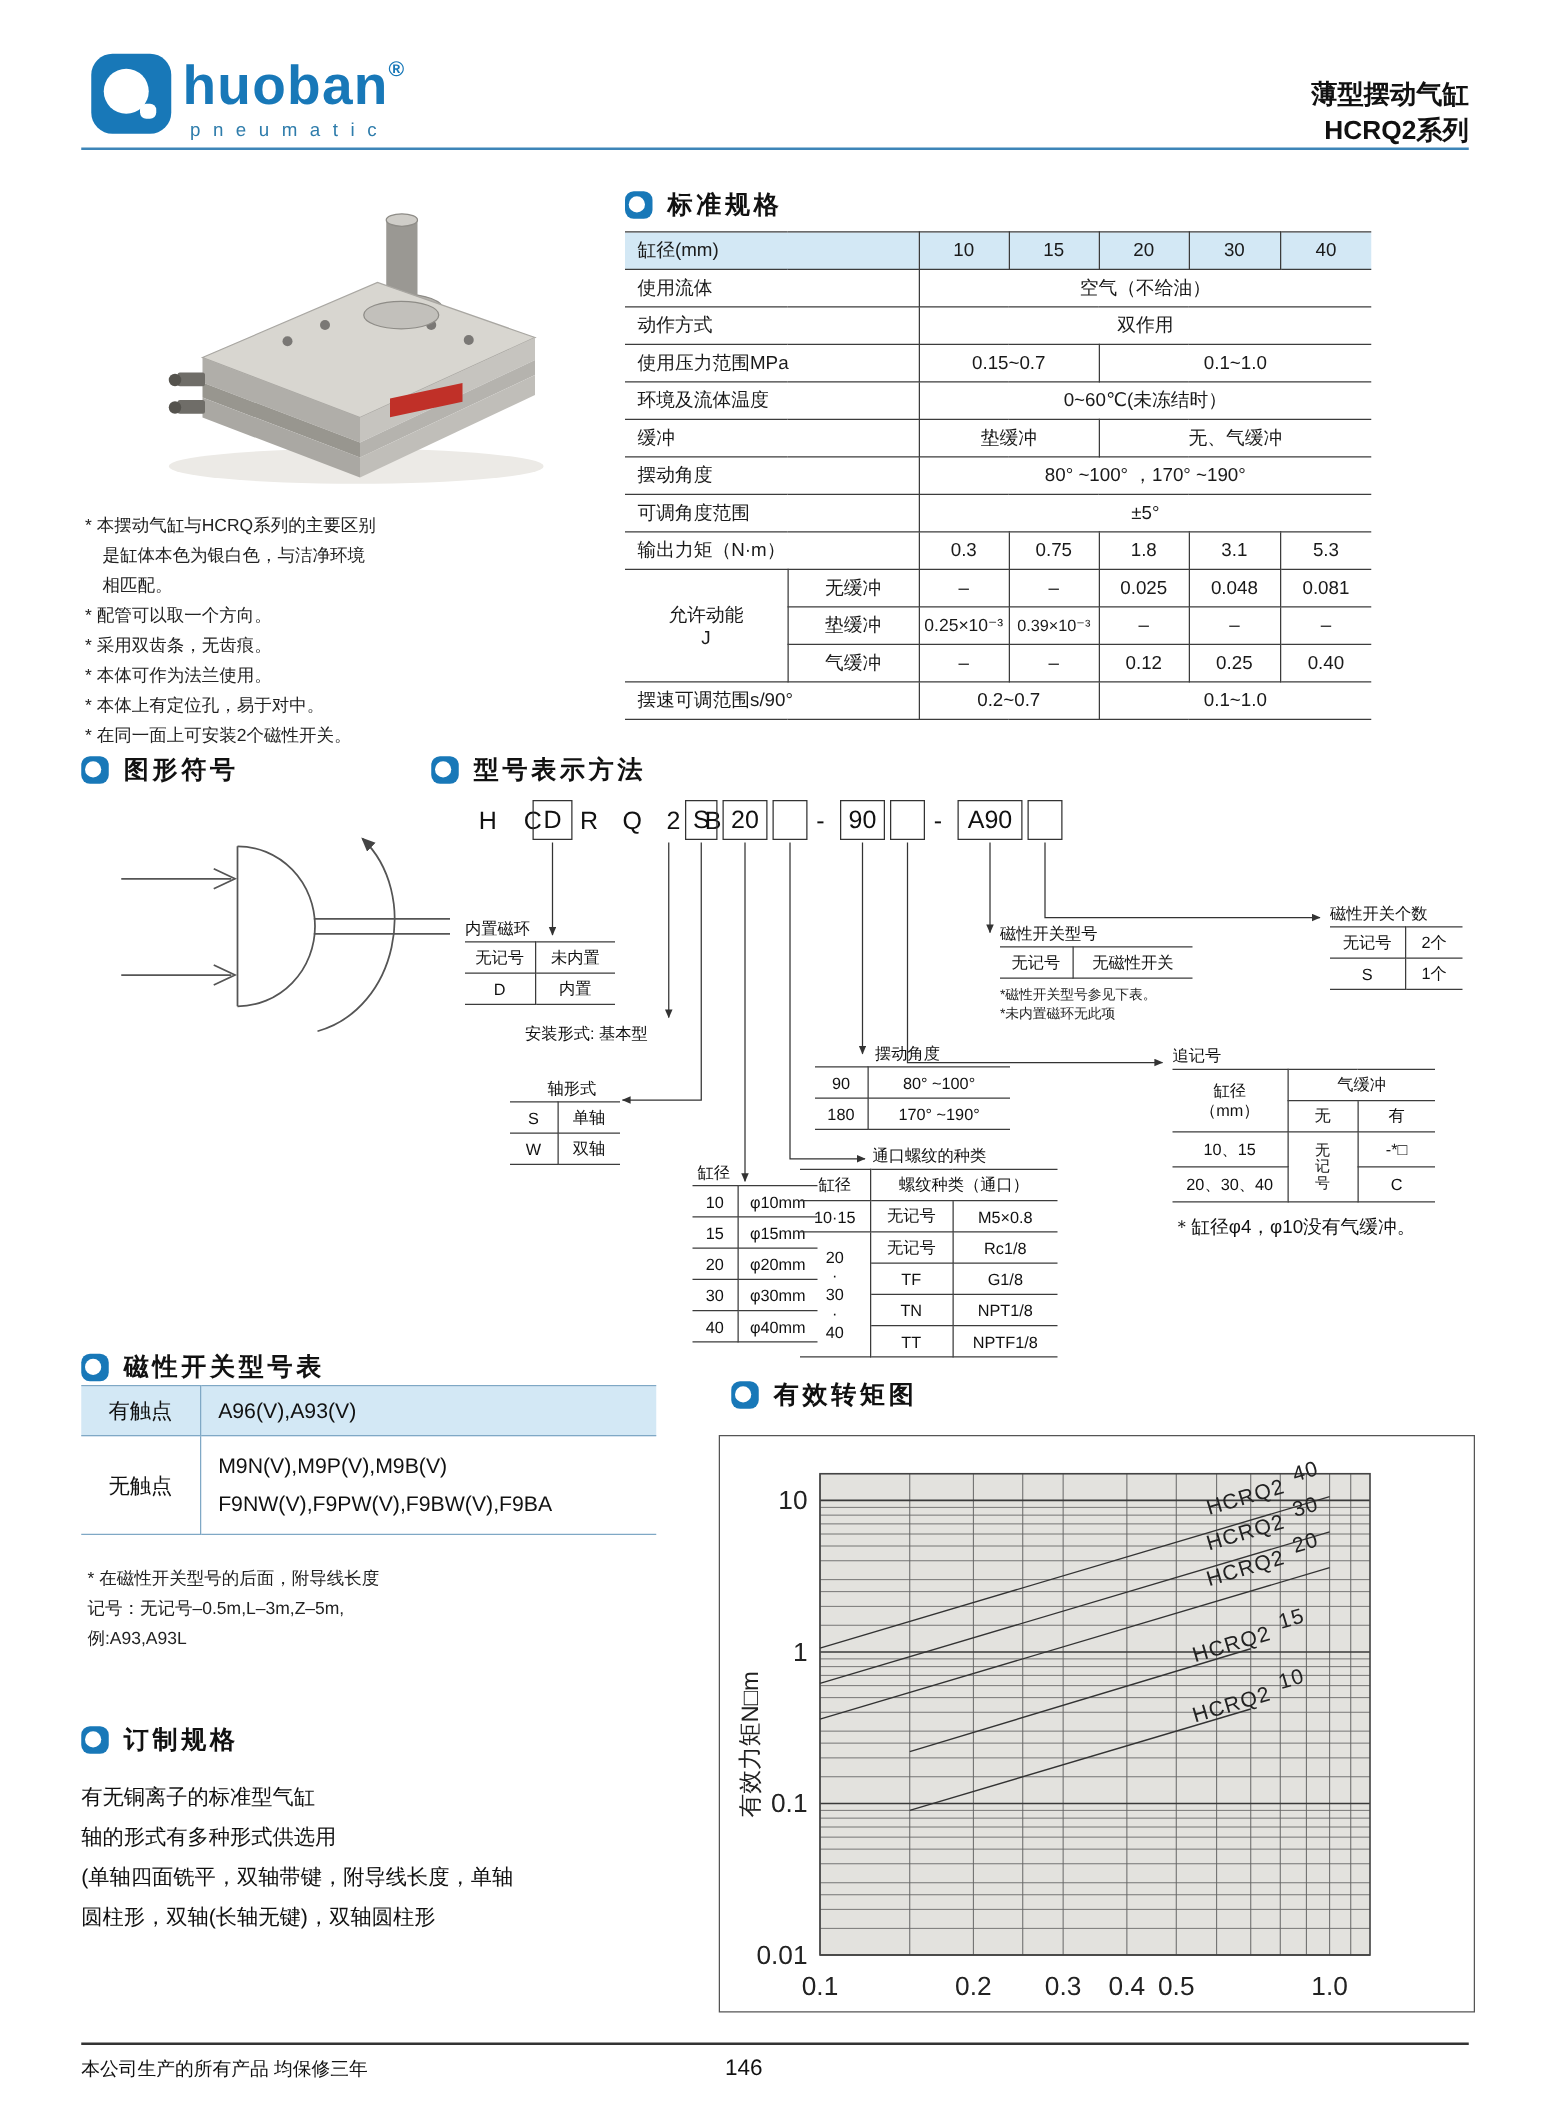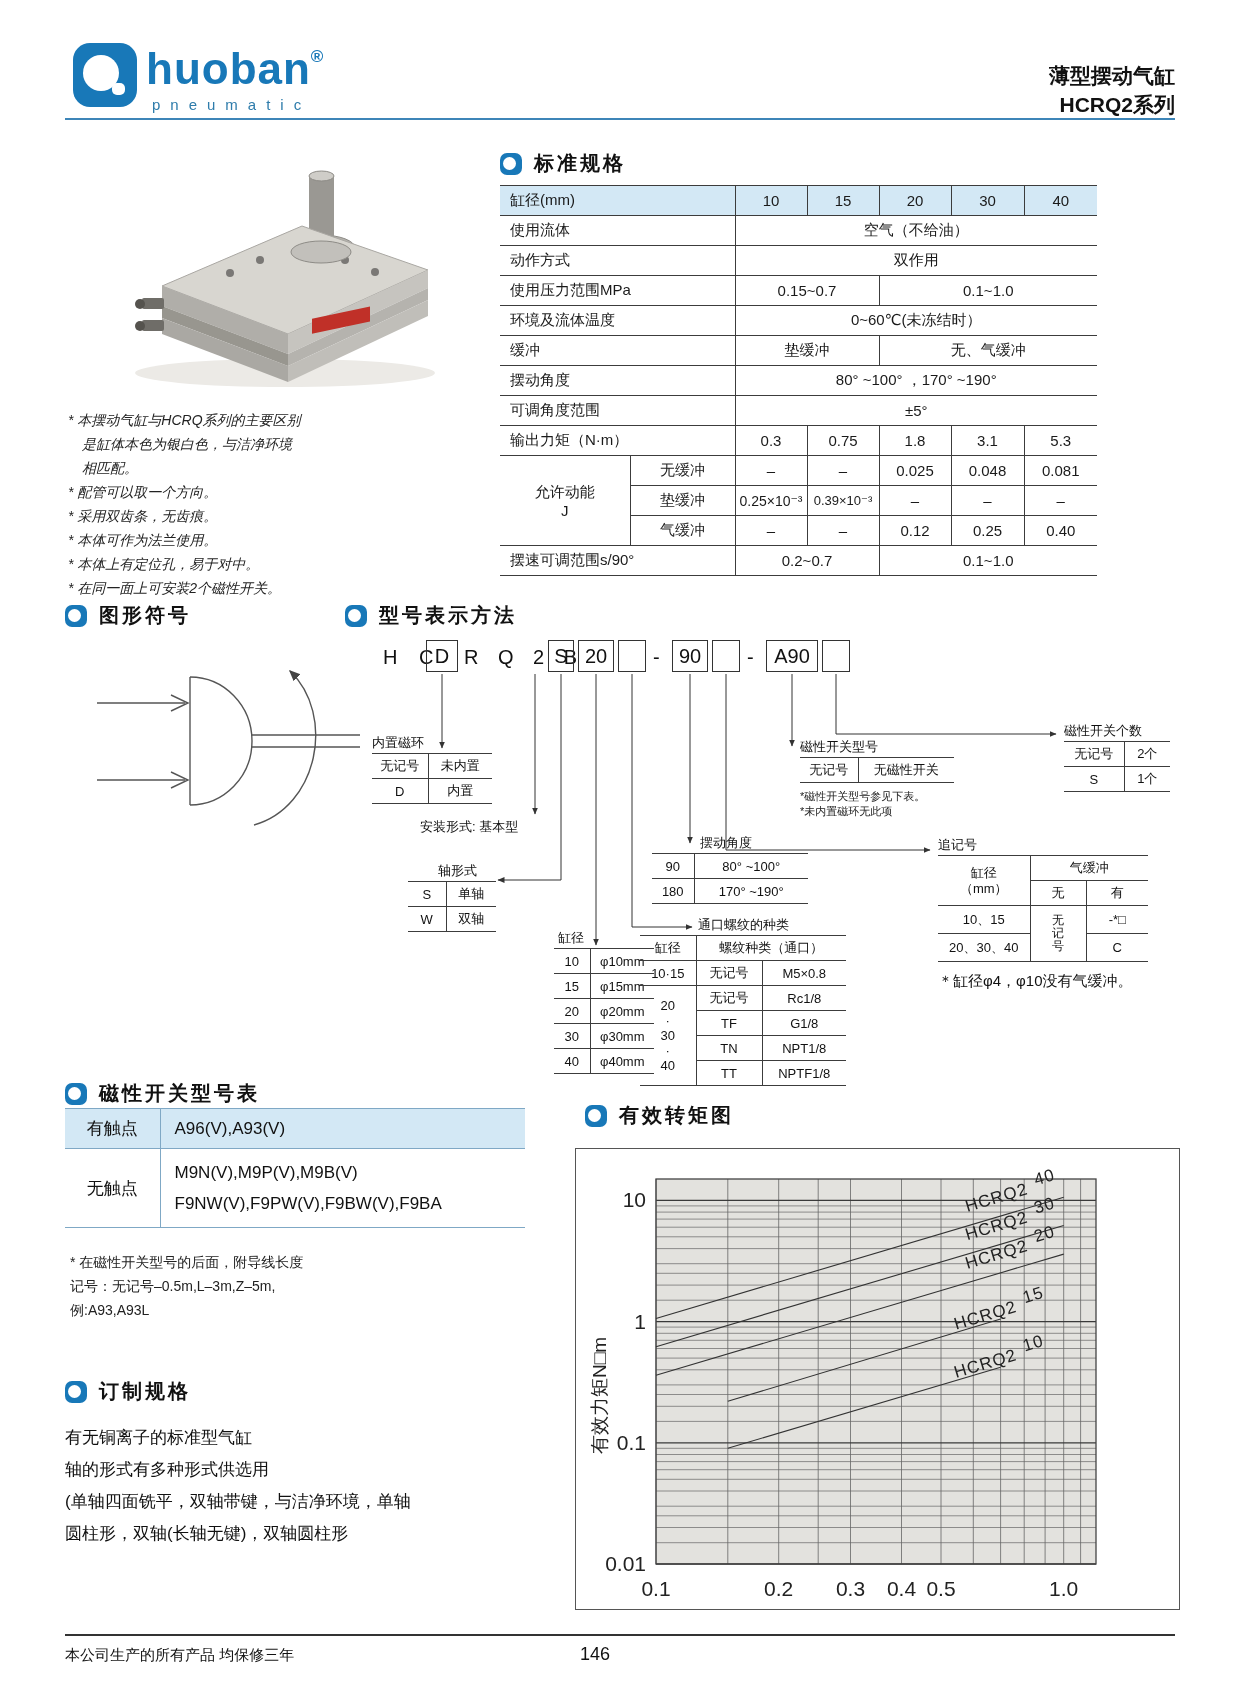--- a/index.html
+++ b/index.html
@@ -19,21 +19,21 @@
   .rule-blue{position:absolute;left:65px;top:118px;width:1110px;height:2px;background:#3d85b8;}
   
   .spec{position:absolute;left:500px;top:185px;border-collapse:collapse;table-layout:fixed;font-size:15px;}
   .spec td{border:1px solid #3c3c3c;height:29px;padding:0 2px;text-align:center;vertical-align:middle;}
   .spec td.lbl{text-align:left;padding-left:10px;}
   .spec tr td:first-child{border-left:none;}
   .spec tr td:last-child{border-right:none;}
   .spec .blue td{background:#d3e8f5;}
   .pre{white-space:pre-line;}
   
-  .notes{position:absolute;left:68px;top:408px;width:410px;font-size:14px;line-height:24px;color:#222;font-style:italic;}
+  .notes{position:absolute;left:68px;top:408px;width:410px;font-size:14px;line-height:24px;color:#222;}
   .notes .cont{padding-left:14px;}
   
   .ctext{position:absolute;top:641px;height:32px;display:flex;align-items:center;font-size:20px;color:#111;}
   .cbox{position:absolute;top:640px;height:32px;border:1.4px solid #333;display:flex;align-items:center;justify-content:center;font-size:20px;color:#111;box-sizing:border-box;}
   
   .mini{position:absolute;border-collapse:collapse;table-layout:fixed;font-size:13px;color:#111;}
   .mini td{border:1px solid #3c3c3c;padding:2px 4px;height:20px;text-align:center;vertical-align:middle;}
   .mini tr td:first-child{border-left:none;}
   .mini tr td:last-child{border-right:none;}
   .mini-title{position:absolute;font-size:13px;color:#111;white-space:nowrap;}
@@ -491,21 +491,21 @@
     <div>例:A93,A93L</div>
   </div>
 
   <div class="sec-head" style="left:65px;top:1378px">
     <span class="sec-icon"></span>
     <span>订制规格</span>
   </div>
   <div class="custom-text">
     <div>有无铜离子的标准型气缸</div>
     <div>轴的形式有多种形式供选用</div>
-    <div>(单轴四面铣平，双轴带键，与洁净环境，单轴</div>
+    <div>(单轴四面铣平，双轴带键，附导线长度，单轴</div>
     <div>圆柱形，双轴(长轴无键)，双轴圆柱形</div>
   </div>
 
   <div class="sec-head" style="left:585px;top:1102px">
     <span class="sec-icon"></span>
     <span>有效转矩图</span>
   </div>
   <div class="chart-box">
     <svg id="chart-svg" width="603" height="460">
         <rect x="80" y="30" width="440" height="385" fill="#e3e2de"></rect>

